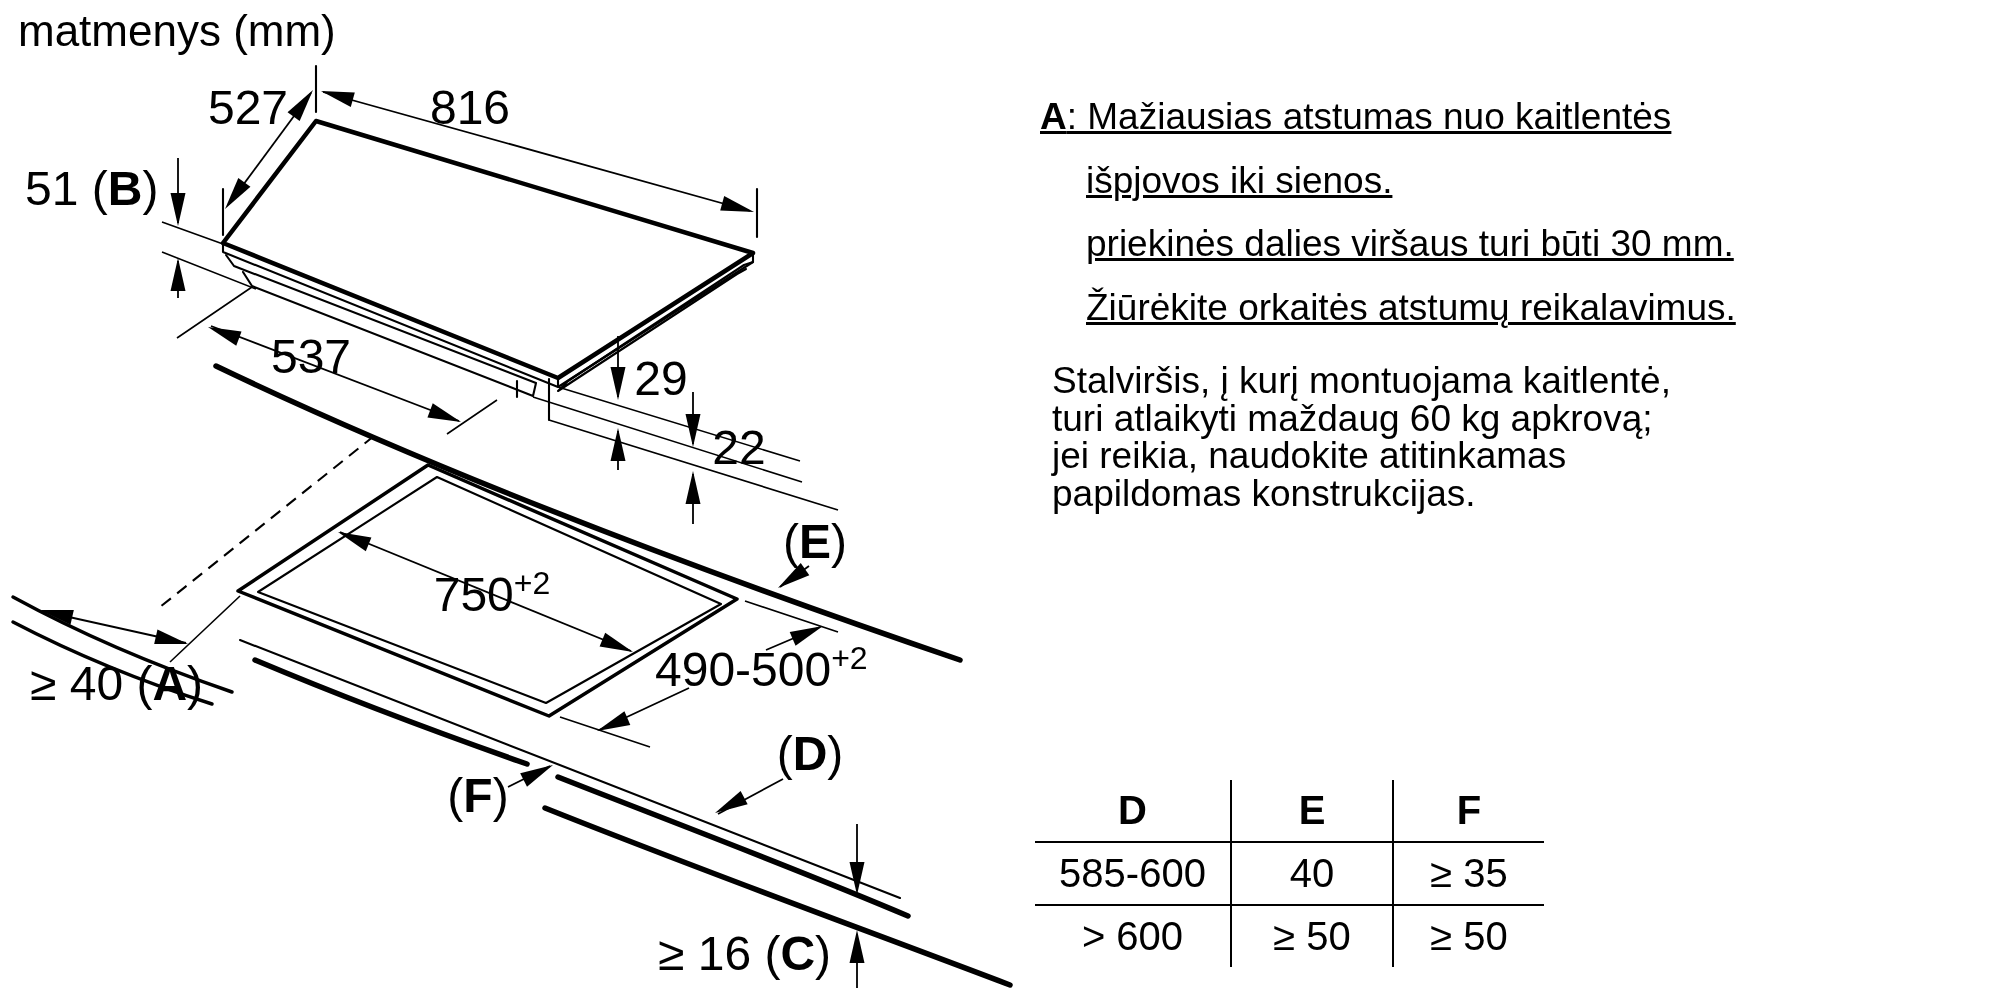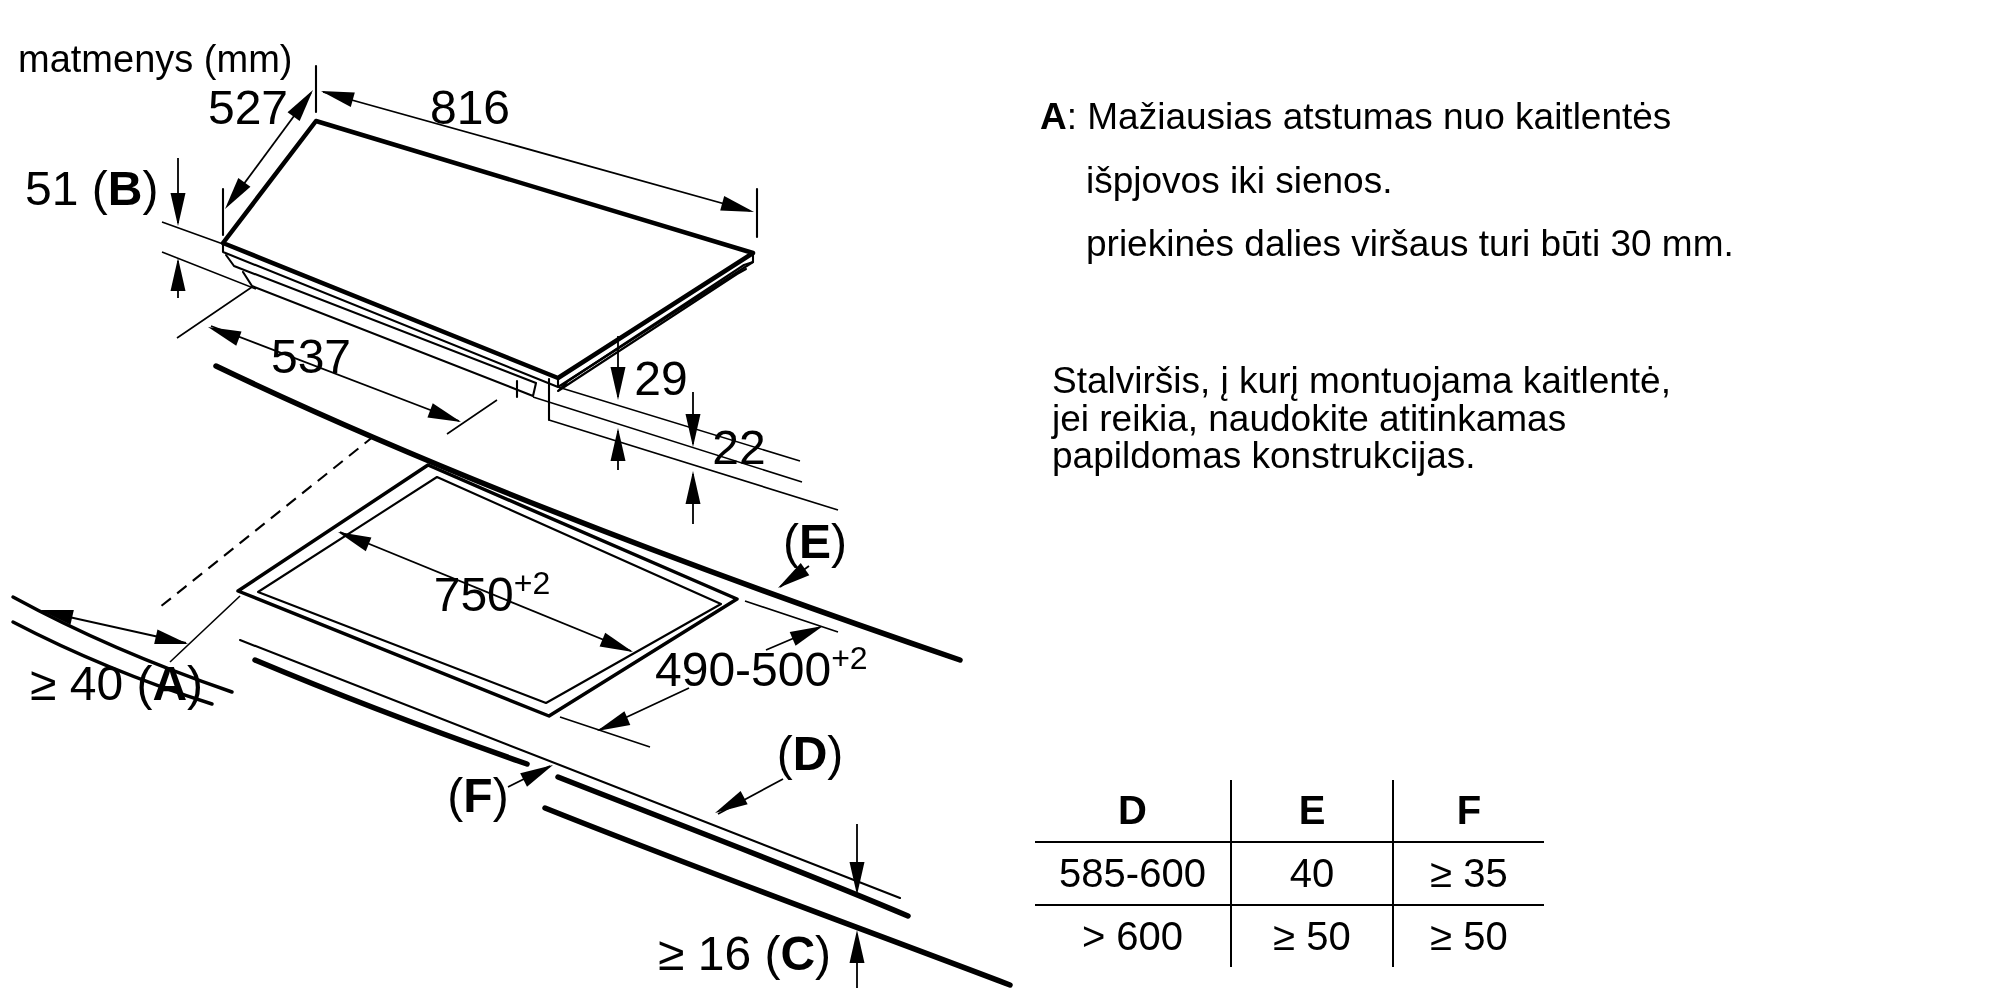--- a/index.html
+++ b/index.html
@@ -1,35 +1,35 @@
 <!DOCTYPE html>
 <html><head>
 <meta charset="utf-8">
 <style>
   html,body{margin:0;padding:0;}
   body{
     width:2000px;height:1000px;background:#ffffff;color:#000;
     font-family:"Liberation Sans",sans-serif;position:relative;overflow:hidden;
   }
-  #page-title{position:absolute;left:18px;top:6px;font-size:38px;margin-top:32px;}
+  #page-title{position:absolute;left:18px;top:6px;font-size:44px;}
   #drawing{position:absolute;left:0;top:0;}
   svg text{font-family:"Liberation Sans",sans-serif;fill:#000;}
   .dl{font-size:48px;}
   .sup{font-size:32px;}
   .bold{font-weight:bold;}
   .sb{stroke:#000;stroke-width:4.5;fill:none;stroke-linejoin:round;stroke-linecap:round;}
   .sx{stroke:#000;stroke-width:5.5;fill:none;stroke-linecap:round;}
   .sw{stroke:#000;stroke-width:3.5;fill:none;stroke-linecap:round;stroke-linejoin:round;}
   .sm{stroke:#000;stroke-width:2.1;fill:none;stroke-linecap:round;stroke-linejoin:round;}
   .st{stroke:#000;stroke-width:1.6;fill:none;}
   .sd{stroke:#000;stroke-width:1.8;fill:none;}
   .dash{stroke:#000;stroke-width:2.1;fill:none;stroke-dasharray:12 8;}
 
   .rightcol{position:absolute;left:1040px;top:0;width:930px;font-size:37px;line-height:37.6px;}
-  #legend{position:absolute;left:0;top:98px;}
+  #legend{position:absolute;left:0;top:98px;text-decoration:underline;}
   .cont{padding-left:46px;margin-top:26px;}
   #paragraph{position:absolute;left:0;top:362px;margin-left:12px;}
 
   #spec-table{position:absolute;left:1035px;top:780px;border-collapse:collapse;font-size:40px;table-layout:fixed;}
   #spec-table th,#spec-table td{padding:0;text-align:center;height:61px;vertical-align:middle;}
   #spec-table .c1{width:195px;}
   #spec-table .c2{width:160px;border-left:2.5px solid #000;}
   #spec-table .c3{width:150px;border-left:2.5px solid #000;}
   #spec-table thead th{border-bottom:2.5px solid #000;font-weight:bold;}
   #spec-table tbody tr:first-child td{border-bottom:2.5px solid #000;}
@@ -136,24 +136,26 @@
   <text class="dl" x="478" y="812" text-anchor="middle"><tspan>(</tspan><tspan class="bold">F</tspan><tspan>)</tspan></text>
 
   <text class="dl" x="658" y="970"><tspan>≥ 16 (</tspan><tspan class="bold">C</tspan><tspan>)</tspan></text>
 </svg>
 
 <div class="rightcol">
   <div id="legend">
     <div><b>A</b><span>: Mažiausias atstumas nuo kaitlentės</span></div>
     <div class="cont">išpjovos iki sienos.</div>
     <div class="cont">priekinės dalies viršaus turi būti 30 mm.</div>
+    <div class="cont">Žiūrėkite orkaitės atstumų reikalavimus.</div>
   </div>
 
   <div id="paragraph">
     <div>Stalviršis, į kurį montuojama kaitlentė,</div>
+    <div>turi atlaikyti maždaug 60 kg apkrovą;</div>
     <div>jei reikia, naudokite atitinkamas</div>
     <div>papildomas konstrukcijas.</div>
   </div>
 </div>
 
 <table id="spec-table">
   <thead>
     <tr>
       <th class="c1">D</th>
       <th class="c2">E</th>

